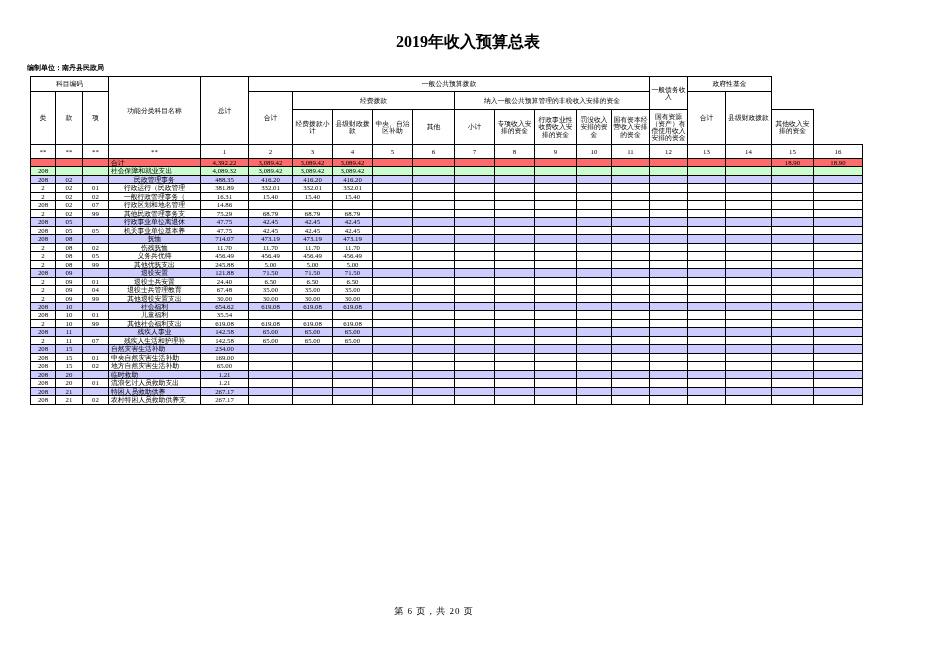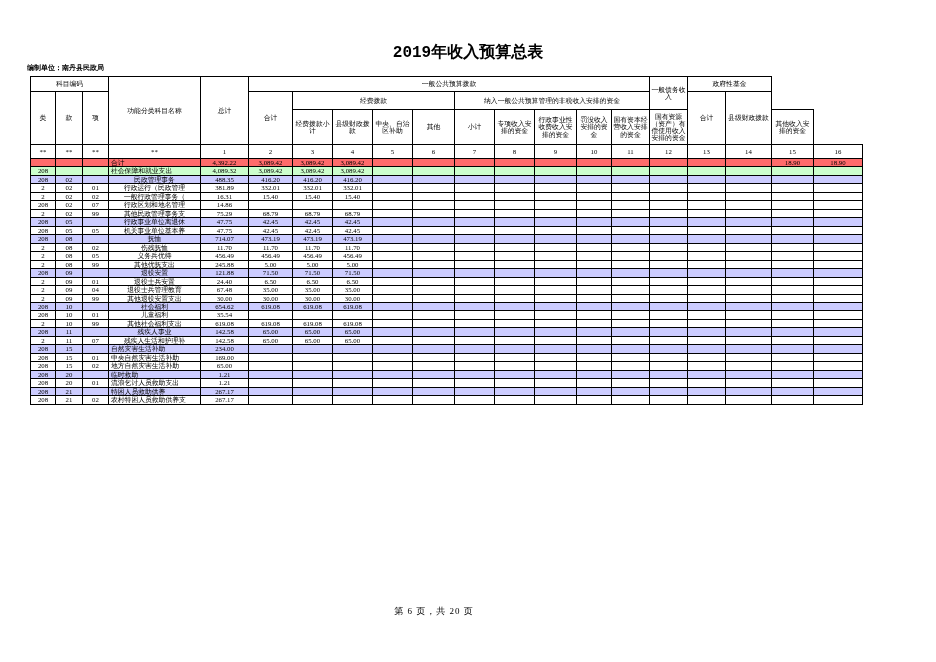--- a/index.html
+++ b/index.html
@@ -12,25 +12,25 @@
     color: #000;
     position: relative;
     overflow: hidden;
   }
   #page {
     position: relative;
     width: 936px; height: 662px;
   }
   .doc-title {
     position: absolute;
-    top: 42px; left: 0; width: 936px;
+    top: 32px; left: 0; width: 936px;
     text-align: center;
     font-size: 16px;
     font-weight: bold;
-    font-family: Liberation Mono, monospace;
+    font-family: Liberation Serif, serif;
     letter-spacing: 0px;
   }
   .unit-line {
     position: absolute;
     top: 63px; left: 27px;
     font-size: 7px;
     font-weight: bold;
     font-family: "Liberation Sans", "DejaVu Sans", sans-serif;
     white-space: nowrap;
   }

